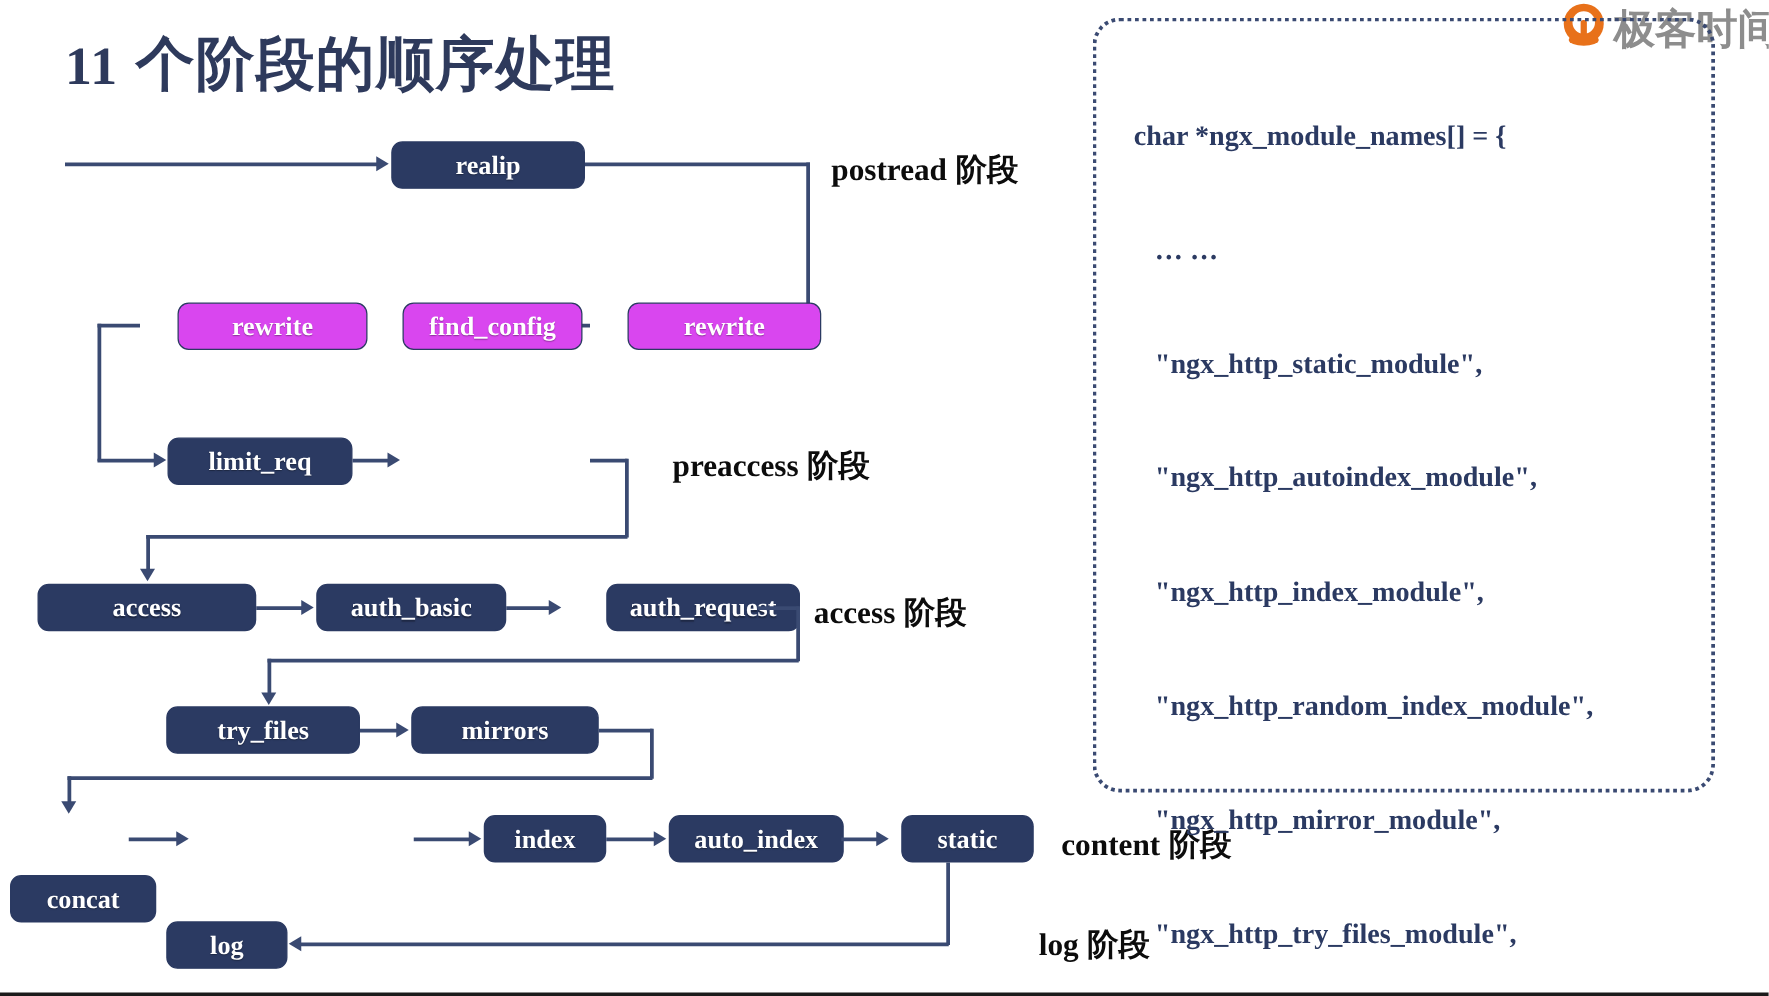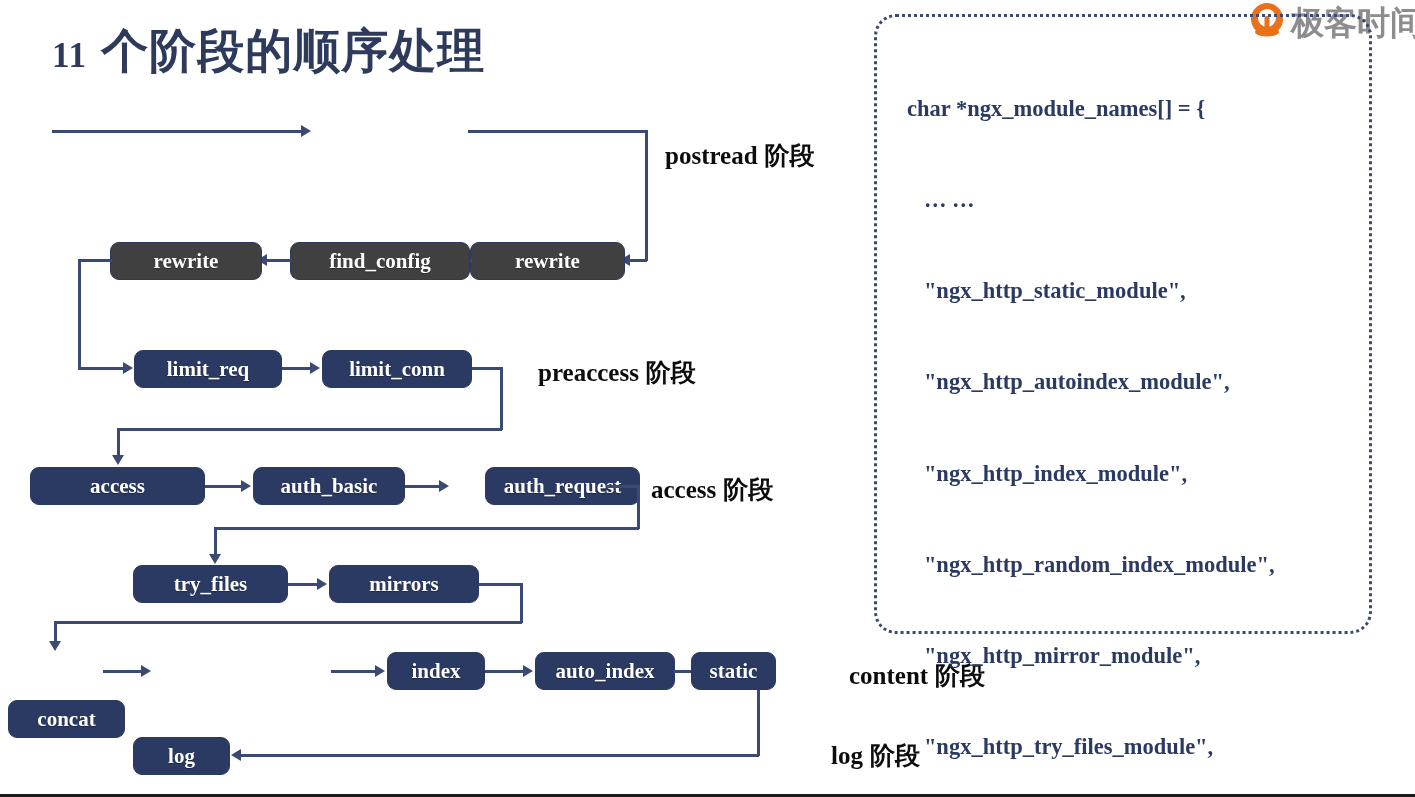--- a/index.html
+++ b/index.html
@@ -32,41 +32,41 @@
     font-weight: bold;
     font-size: 47px;
     line-height: 58px;
     color: #2e3a5c;
     letter-spacing: 1px;
     white-space: nowrap;
   }
   #page-title .num {
     font-family: "Liberation Serif", serif;
     font-weight: bold;
-    font-size: 35px;
+    font-size: 43px;
   }
 
   
   .node {
     position: absolute;
     box-sizing: border-box;
     border-radius: 9px;
     border: 1.4px solid #2b3a62;
     color: #ffffff;
     font-family: "Liberation Serif", serif;
     font-weight: bold;
     font-size: 21px;
     display: flex;
     align-items: center;
     justify-content: center;
     text-shadow: 0 1px 1px rgba(0,0,0,0.35);
     height: 38px;
   }
   .node.navy  { background: #2b3a62; }
-  .node.gray  { background: #404040; }
+  .node.gray  { background: #d946ef; margin-left: 32px; }
 
   
   .ln {
     position: absolute;
     background: #3a4a72;
   }
   .ln.h { height: 2.5px; }
   .ln.v { width: 2.5px; }
 
   .arrow {
@@ -175,34 +175,37 @@
         <rect x="17.5" y="15" width="5" height="16" rx="2.2" fill="#e8711a"></rect>
         <ellipse cx="20" cy="31" rx="12" ry="4.5" fill="#e8711a"></ellipse>
       </svg>
     </span>
     <span class="wm-text">极客时间</span>
   </div>
 
   <div class="ln h" style="left:52px; top:130px; width:252px;"></div>
   <div class="arrow right" style="left:301px; top:125px;"></div>
 
+  <div class="node navy" style="left:313px; top:113px; width:155px;">
+    <span>realip</span>
+  </div>
 
   <div class="ln h" style="left:468px; top:130px; width:180px;"></div>
   <div class="ln v" style="left:645px; top:130px; height:131px;"></div>
   <div class="ln h" style="left:628px; top:259px; width:19px;"></div>
   <div class="arrow left" style="left:620px; top:254px;"></div>
 
   <div class="node gray" style="left:470px; top:242px; width:155px;">
     <span>rewrite</span>
   </div>
 
   <div class="ln h" style="left:444px; top:259px; width:28px;"></div>
   <div class="arrow left" style="left:437px; top:254px;"></div>
 
-  <div class="node gray" style="left:290px; top:242px; width:180px;align-items:center;">
+  <div class="node gray" style="left:290px; top:242px; width:144px;align-items:center;">
     <span>find_config</span>
   </div>
 
   <div class="ln h" style="left:264px; top:259px; width:28px;"></div>
   <div class="arrow left" style="left:257px; top:254px;"></div>
 
   <div class="node gray" style="left:110px; top:242px; width:152px;">
     <span>rewrite</span>
   </div>
 
@@ -211,23 +214,20 @@
   <div class="ln h" style="left:78px; top:367px; width:49px;"></div>
   <div class="arrow right" style="left:123px; top:362px;"></div>
 
   <div class="node navy" style="left:134px; top:350px; width:148px;">
     <span>limit_req</span>
   </div>
 
   <div class="ln h" style="left:282px; top:367px; width:32px;"></div>
   <div class="arrow right" style="left:310px; top:362px;"></div>
 
-  <div class="node navy" style="left:322px; top:350px; width:150px;">
-    <span>limit_conn</span>
-  </div>
 
   <div class="ln h" style="left:472px; top:367px; width:30px;"></div>
   <div class="ln v" style="left:500px; top:367px; height:63px;"></div>
   <div class="ln h" style="left:117px; top:428px; width:385px;"></div>
   <div class="ln v" style="left:117px; top:428px; height:30px;"></div>
   <div class="arrow down" style="left:112px; top:455px;"></div>
 
   <div class="node navy" style="left:30px; top:467px; width:175px;">
     <span>access</span>
   </div>
@@ -287,33 +287,33 @@
   <div class="ln h" style="left:485px; top:670px; width:42px;"></div>
   <div class="arrow right" style="left:523px; top:665px;"></div>
 
   <div class="node navy" style="left:535px; top:652px; width:140px;">
     <span>auto_index</span>
   </div>
 
   <div class="ln h" style="left:673px; top:670px; width:32px;"></div>
   <div class="arrow right" style="left:701px; top:665px;"></div>
 
-  <div class="node navy" style="left:691px; top:652px; width:85px;">
+  <div class="node navy" style="left:721px; top:652px; width:106px;">
     <span>static</span>
   </div>
 
   <div class="ln v" style="left:757px; top:690px; height:66px;"></div>
   <div class="ln h" style="left:239px; top:754px; width:520px;"></div>
   <div class="arrow left" style="left:231px; top:749px;"></div>
 
   <div class="node navy" style="left:133px; top:737px; width:97px;">
     <span>log</span>
   </div>
 
-  <div class="stage-label" style="left:665px; top:119px;margin-top:20px;">
+  <div class="stage-label" style="left:665px; top:119px;">
     <span>postread</span><span class="cn"> 阶段</span>
   </div>
 
   <div class="stage-label" style="left:538px; top:356px;">
     <span>preaccess</span><span class="cn"> 阶段</span>
   </div>
 
   <div class="stage-label" style="left:651px; top:473px;">
     <span>access</span><span class="cn"> 阶段</span>
   </div>

